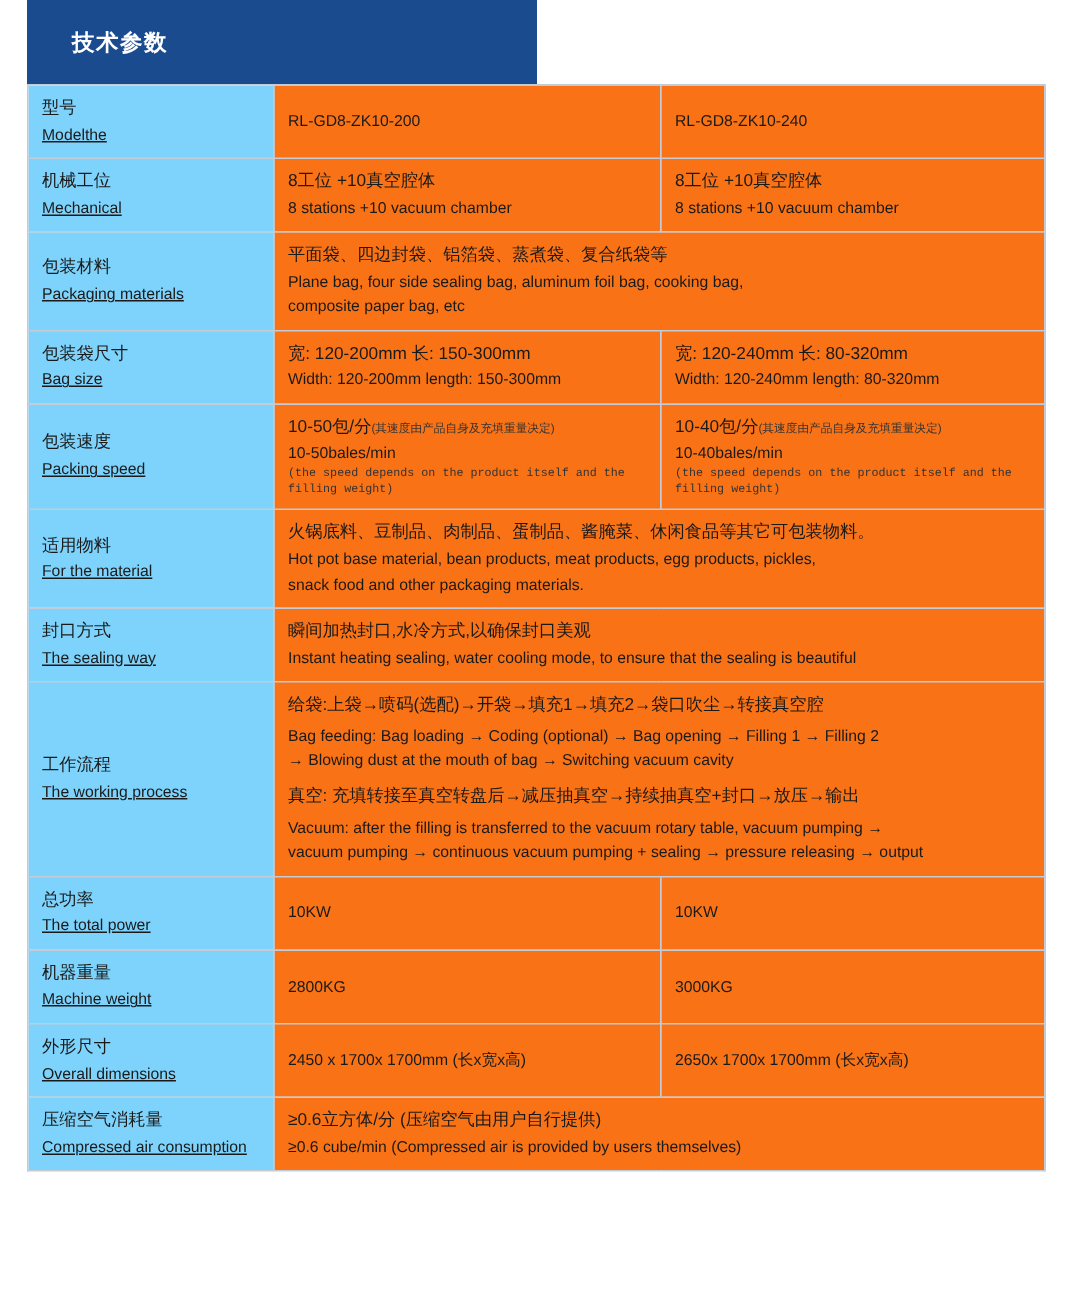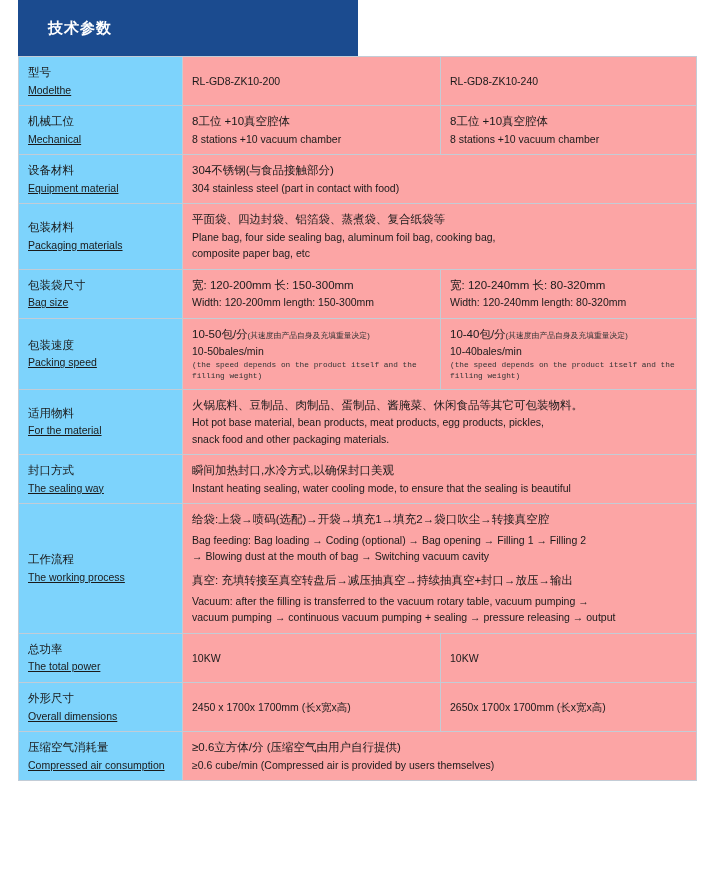--- a/index.html
+++ b/index.html
@@ -57,21 +57,21 @@
     border: 1px solid #c3ccd6;
     vertical-align: middle;
     padding: 7px 9px;
     box-sizing: border-box;
   }
   td.label {
     width: 164px;
     background: #7dd3fc;
   }
   td.val {
-    background: #fca5a5;
+    background: #f97316;
   }
   .cn {
     font-size: 11.5px;
     color: #1a1a1a;
     line-height: 1.55;
   }
   .en {
     font-size: 11px;
     color: #1a1a1a;
     line-height: 1.55;
@@ -127,30 +127,20 @@
         <td class="val">
           <div class="cn">8工位 +10真空腔体</div>
           <div class="en">8 stations +10 vacuum chamber</div>
         </td>
         <td class="val">
           <div class="cn">8工位 +10真空腔体</div>
           <div class="en">8 stations +10 vacuum chamber</div>
         </td>
       </tr>
 
-      <tr>
-        <td class="label">
-          <div class="cn">设备材料</div>
-          <div class="en">Equipment material</div>
-        </td>
-        <td class="val" colspan="2">
-          <div class="cn">304不锈钢(与食品接触部分)</div>
-          <div class="en">304 stainless steel (part in contact with food)</div>
-        </td>
-      </tr>
 
       <tr>
         <td class="label">
           <div class="cn">包装材料</div>
           <div class="en">Packaging materials</div>
         </td>
         <td class="val" colspan="2">
           <div class="cn">平面袋、四边封袋、铝箔袋、蒸煮袋、复合纸袋等</div>
           <div class="en">Plane bag, four side sealing bag, aluminum foil bag, cooking bag,</div>
           <div class="en">composite paper bag, etc</div>
@@ -240,20 +230,32 @@
           <div class="en">The total power</div>
         </td>
         <td class="val">
           <div class="en">10KW</div>
         </td>
         <td class="val">
           <div class="en">10KW</div>
         </td>
       </tr>
 
+      <tr>
+        <td class="label">
+          <div class="cn">机器重量</div>
+          <div class="en">Machine weight</div>
+        </td>
+        <td class="val">
+          <div class="en">2800KG</div>
+        </td>
+        <td class="val">
+          <div class="en">3000KG</div>
+        </td>
+      </tr>
 
       <tr>
         <td class="label">
           <div class="cn">外形尺寸</div>
           <div class="en">Overall dimensions</div>
         </td>
         <td class="val">
           <div class="en">2450 x 1700x 1700mm (长x宽x高)</div>
         </td>
         <td class="val">

